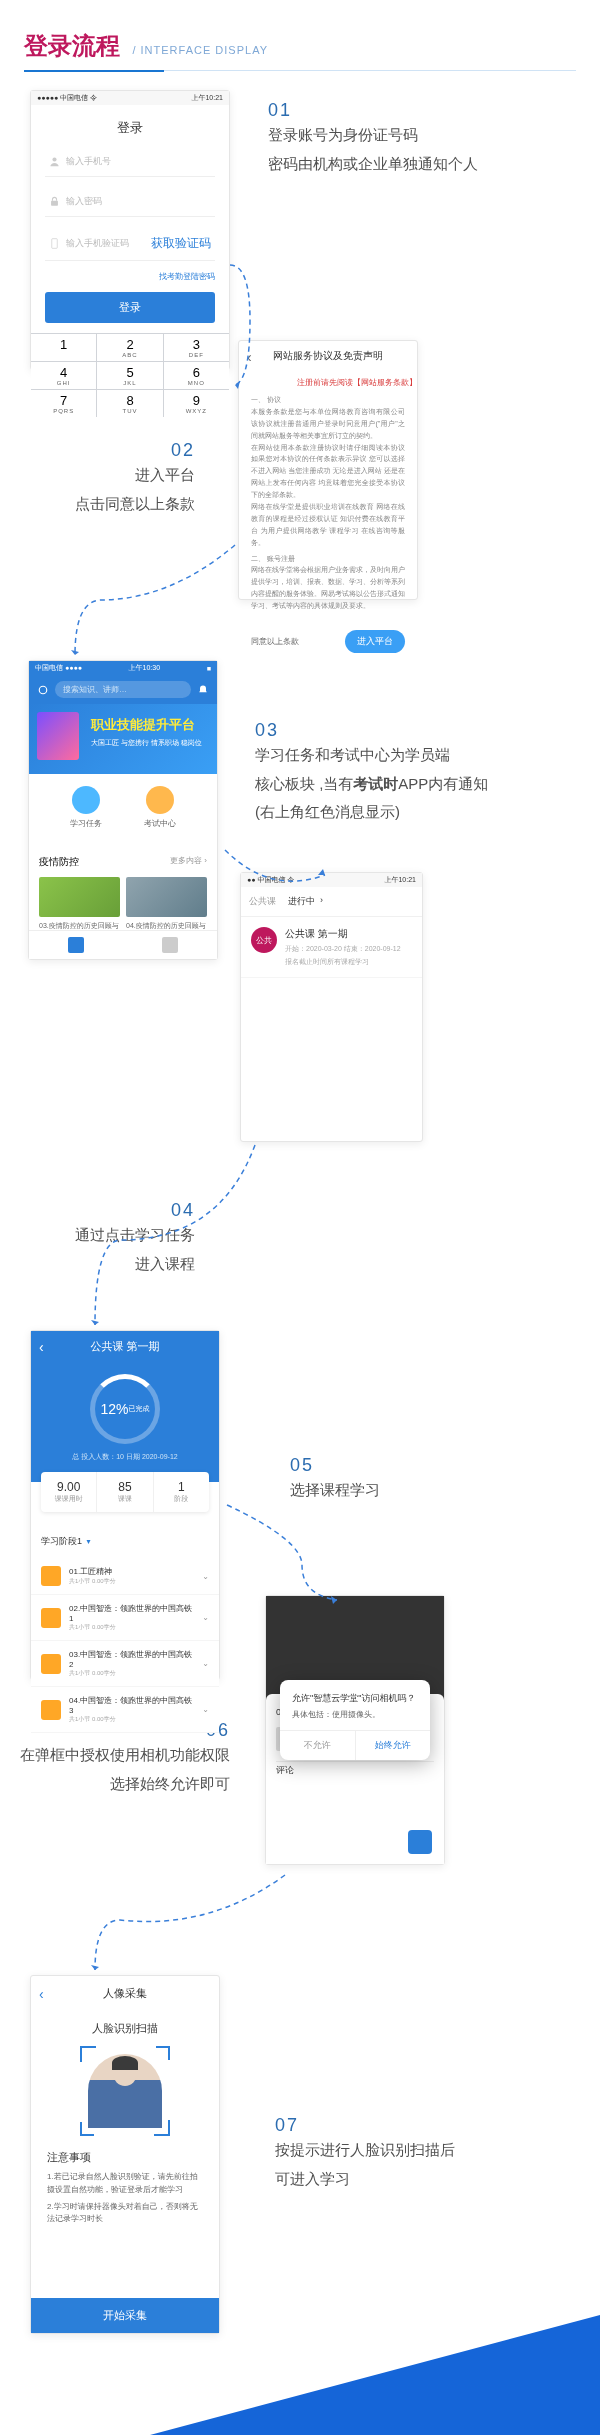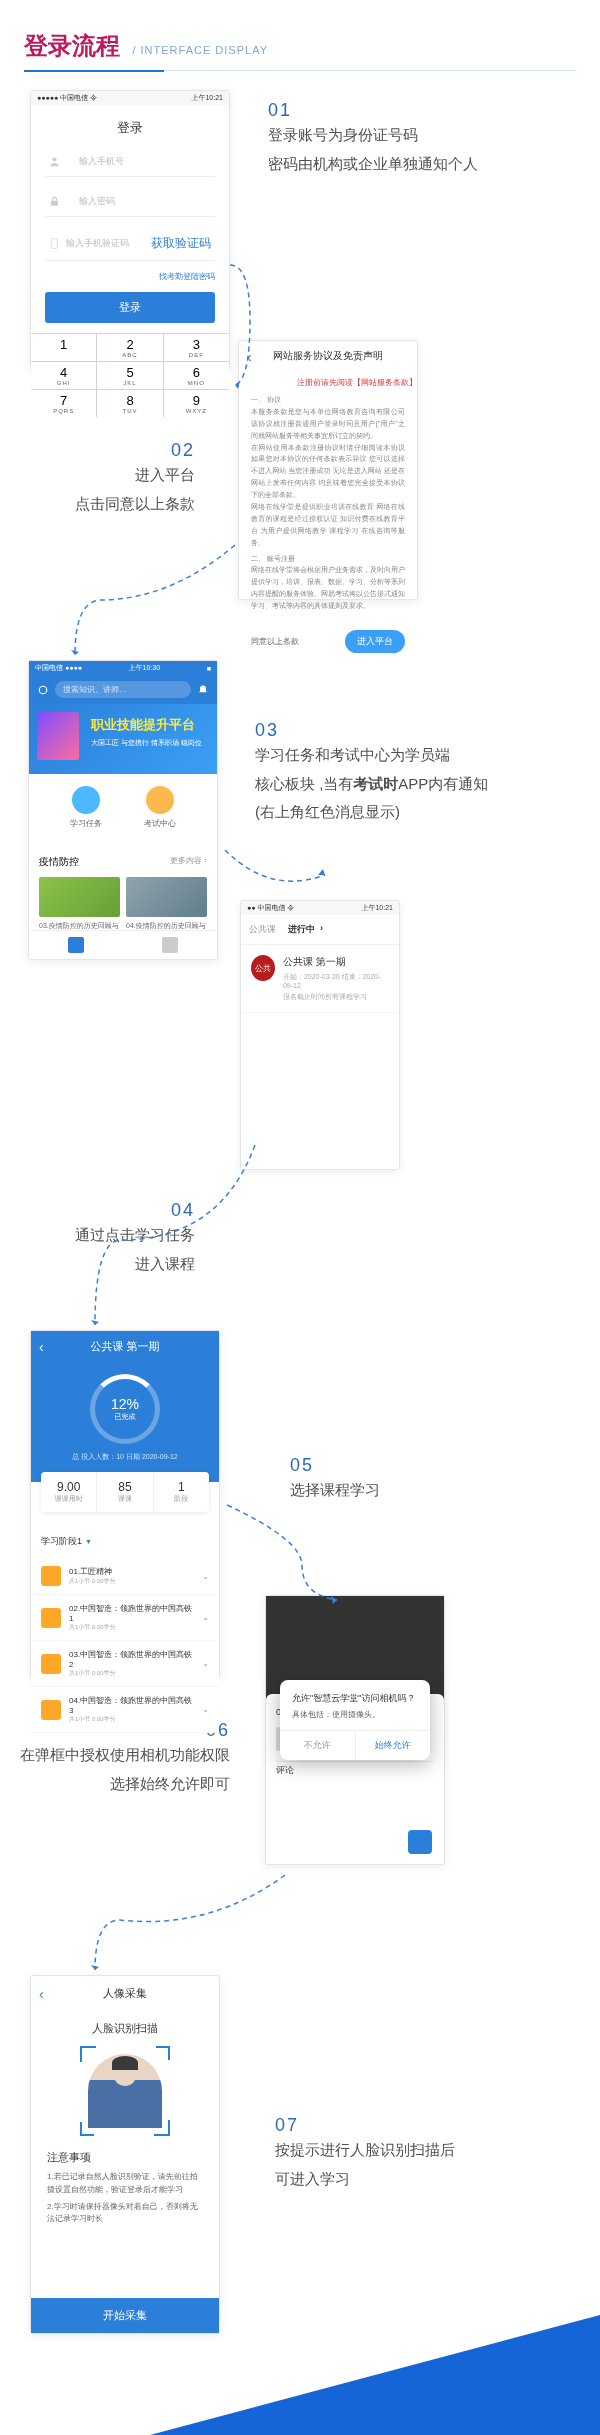--- a/index.html
+++ b/index.html
@@ -12,21 +12,21 @@
 .header-line::before{content:"";position:absolute;left:0;top:0;width:140px;height:2px;background:#1976d2}
 .phone{position:absolute;background:#fff;border:1px solid #e5e5e5;border-radius:3px;box-shadow:0 2px 8px rgba(0,0,0,.08)}
 .statusbar{height:14px;background:#f7f7f7;font-size:7px;color:#333;display:flex;justify-content:space-between;align-items:center;padding:0 6px}
 .step-num{font-size:18px;color:#2b6cb0;font-weight:300;letter-spacing:2px}
 .step-text{font-size:15px;color:#505050;line-height:1.9}
 .step{position:absolute}
 
 
 #ph1{left:30px;top:90px;width:200px;height:280px}
 .login-hdr{padding:14px 0 10px;text-align:center;font-size:13px;color:#333}
-.login-field{margin:0 14px 10px;padding:8px 4px;border-bottom:1px solid #eee;display:flex;align-items:center;gap:19px}
+.login-field{margin:0 14px 10px;padding:8px 4px;border-bottom:1px solid #eee;display:flex;align-items:center;gap:6px}
 .login-field svg{width:11px;height:11px;flex-shrink:0}
 .login-field span{font-size:9px;color:#bbb}
 .login-link{font-size:8px;color:#2b7fd9;text-align:right;margin:4px 14px}
 .login-btn{margin:10px 14px;background:#2b7fd9;color:#fff;text-align:center;padding:8px;border-radius:3px;font-size:11px}
 .keypad{display:grid;grid-template-columns:repeat(3,1fr);background:#d1d4d9;gap:1px;padding-top:1px}
 .key{background:#fff;text-align:center;padding:3px 0}
 .key-n{font-size:13px;font-weight:500}
 .key-l{font-size:6px;color:#666;letter-spacing:1px}
 
 
@@ -58,36 +58,36 @@
 .home-cards{display:flex;gap:6px}
 .home-card{flex:1}
 .home-card-img{height:40px;background:#ddd;border-radius:2px}
 .home-card-t{font-size:7px;color:#666;margin-top:4px;line-height:1.3}
 .home-tab{display:flex;border-top:1px solid #eee;padding:6px 0;position:absolute;bottom:0;width:100%;background:#fff}
 .home-tab-i{flex:1;text-align:center}
 .home-tab-ic{width:16px;height:16px;margin:0 auto;background:#ccc;border-radius:2px}
 .home-tab-i.active .home-tab-ic{background:#2b7fd9}
 
 
-#ph4{left:240px;top:900px;width:160px;height:270px}
+#ph4{left:240px;top:872px;width:183px;height:270px}
 .task-tabs{display:flex;font-size:9px;padding:8px;gap:12px;border-bottom:1px solid #f0f0f0}
 .task-tab{color:#999}
-.task-tab.active{color:#333;font-weight:700;position:relative}
+.task-tab.active{color:#333;font-weight:400;position:relative}
 .task-tab.active::after{content:"›";position:absolute;right:-8px}
 .task-item{padding:10px;display:flex;gap:8px;border-bottom:1px solid #f5f5f5}
-.task-badge{width:26px;height:26px;background:#b91c1c;border-radius:50%;color:#fff;font-size:8px;display:flex;align-items:center;justify-content:center}
+.task-badge{width:26px;height:26px;background:#be185d;border-radius:50%;color:#fff;font-size:8px;display:flex;align-items:center;justify-content:center}
 .task-info-t{font-size:10px;color:#333}
 .task-info-d{font-size:7px;color:#aaa;margin-top:3px}
 
 
 #ph5{left:30px;top:1330px;width:190px;height:350px}
 .course-hdr{background:#2b7fd9;color:#fff;text-align:center;padding:8px;font-size:11px;position:relative}
 .course-hdr::before{content:"‹";position:absolute;left:8px;font-size:14px}
 .course-ring-wrap{background:#2b7fd9;padding:12px 0 20px;text-align:center}
-.course-ring{width:70px;height:70px;border-radius:50%;border:5px solid rgba(255,255,255,.3);border-top-color:#fff;margin:0 auto;display:flex;flex-direction:column;align-items:center;justify-content:center;color:#fff}
+.course-ring{width:70px;height:70px;border-radius:50%;border:5px solid rgba(255,255,255,.3);border-top-color:#fff;margin:0 auto;display:flex;flex-direction:row;align-items:center;justify-content:center;color:#fff}
 .course-ring-p{font-size:14px}
 .course-ring-t{font-size:7px}
 .course-meta{font-size:7px;color:#cde3f7;margin-top:8px}
 .course-stats{display:flex;background:#fff;margin:-10px 10px 0;border-radius:4px;box-shadow:0 1px 4px rgba(0,0,0,.1);position:relative;z-index:1}
 .course-stat{flex:1;text-align:center;padding:8px 0;border-right:1px solid #f0f0f0}
 .course-stat:last-child{border:none}
 .course-stat-n{font-size:12px;color:#333}
 .course-stat-l{font-size:7px;color:#999}
 .course-sec{padding:10px;background:#fff;margin-top:8px}
 .course-sec-t{font-size:9px;color:#333;font-weight:500}

